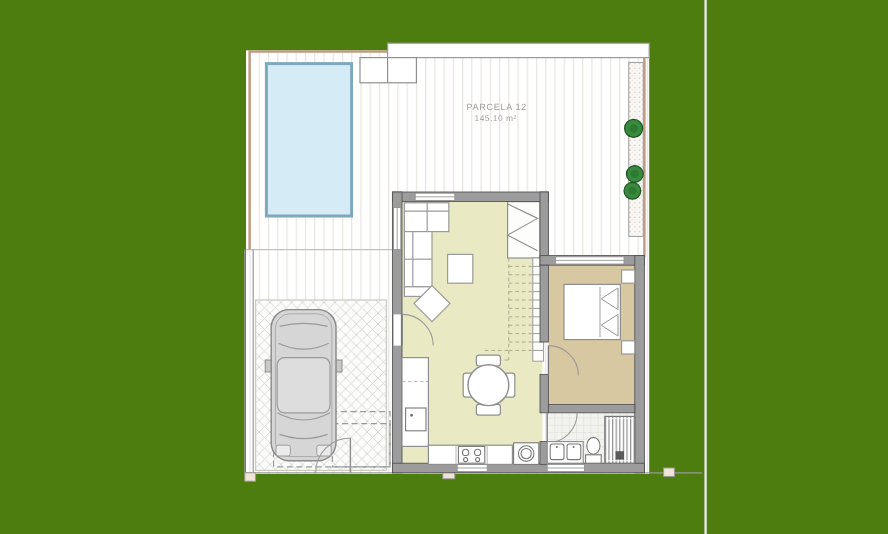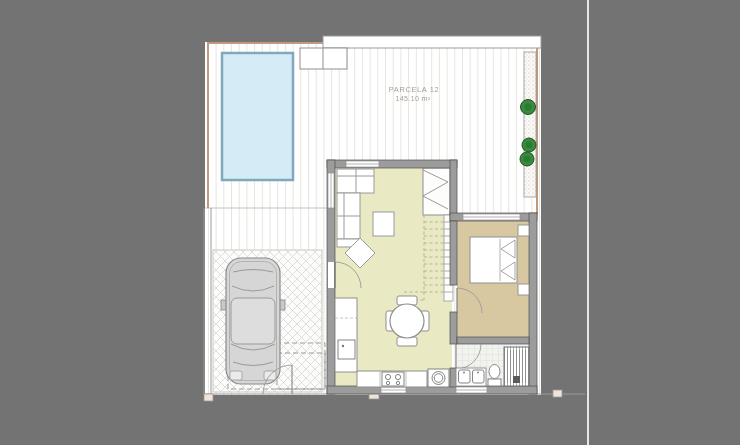--- a/index.html
+++ b/index.html
@@ -1,17 +1,17 @@
 <!DOCTYPE html>
 <html><head>
 <meta charset="utf-8">
 <style>
   html,body{margin:0;padding:0;background:#ffffff;}
   .canvas{
-    position:relative;width:740px;height:445px;background:#737373;overflow:hidden;
+    position:relative;width:740px;height:445px;background:#4d7c0f;overflow:hidden;
     font-family:"Liberation Sans",sans-serif;
   }
   svg{position:absolute;left:0;top:0;}
   text{font-family:"Liberation Sans",sans-serif;}
 </style>
 </head>
 <body>
 
 <div class="canvas">
 <svg width="740" height="445" viewBox="0 0 740 445">

